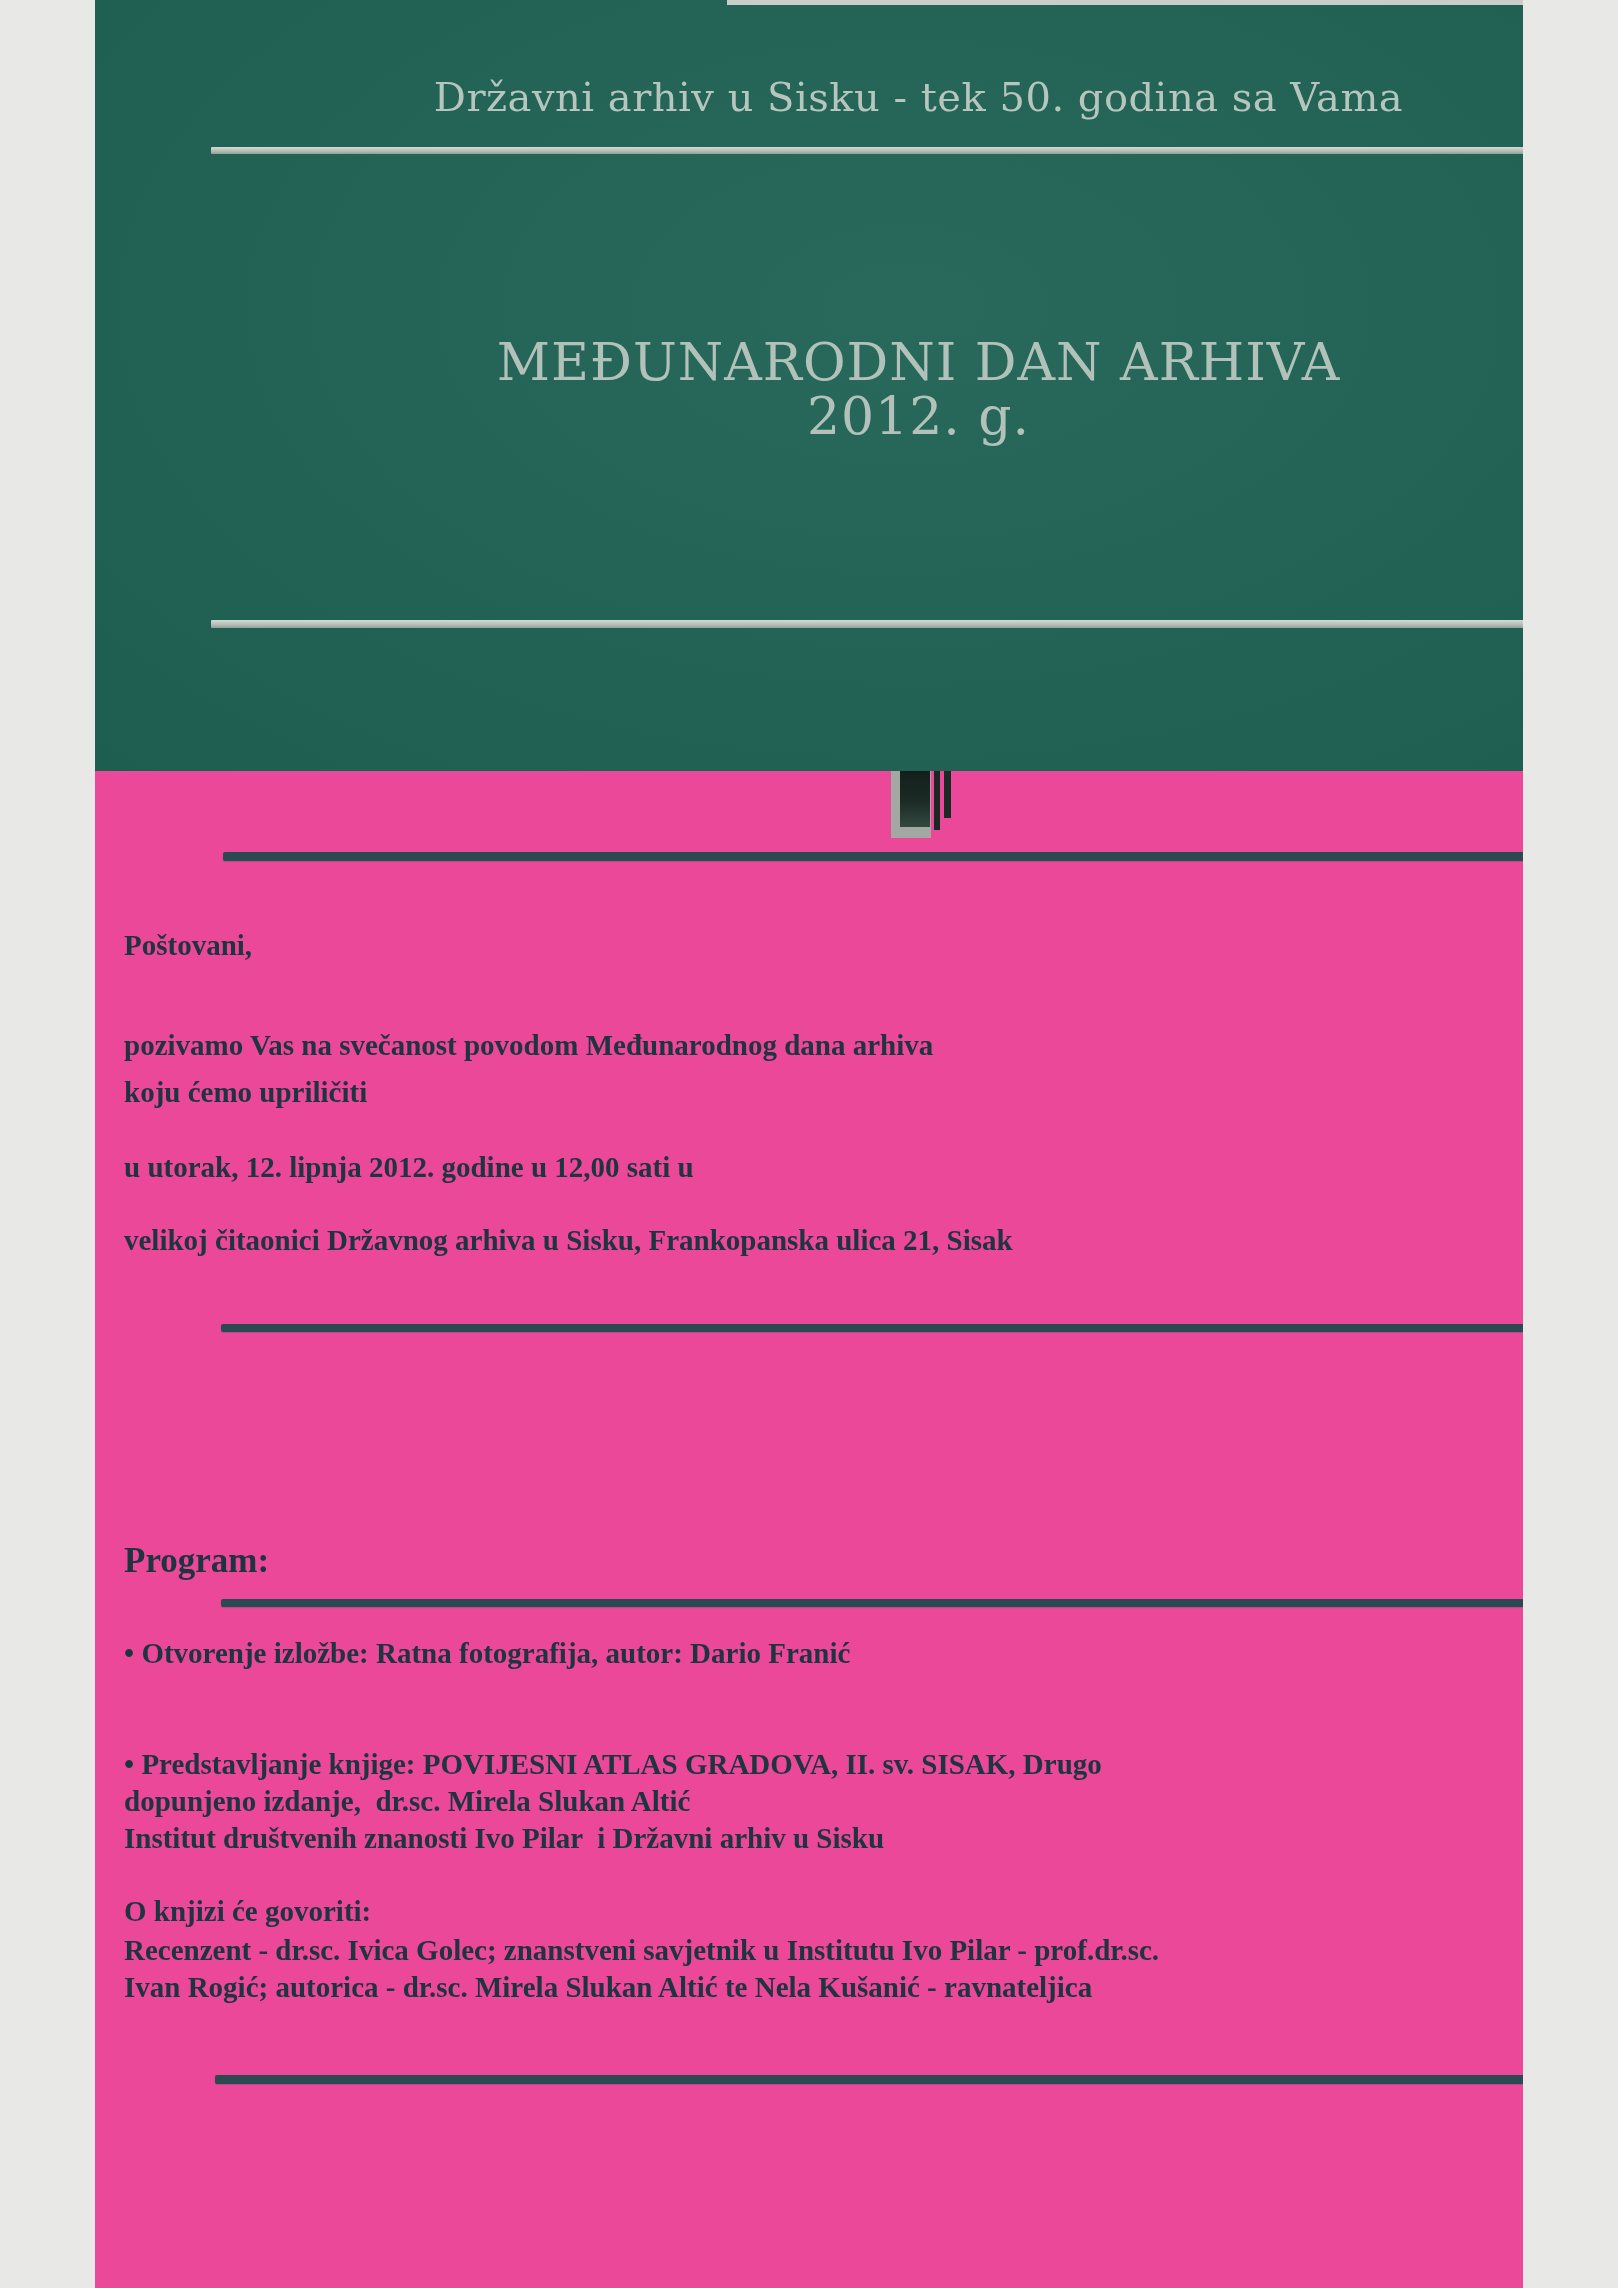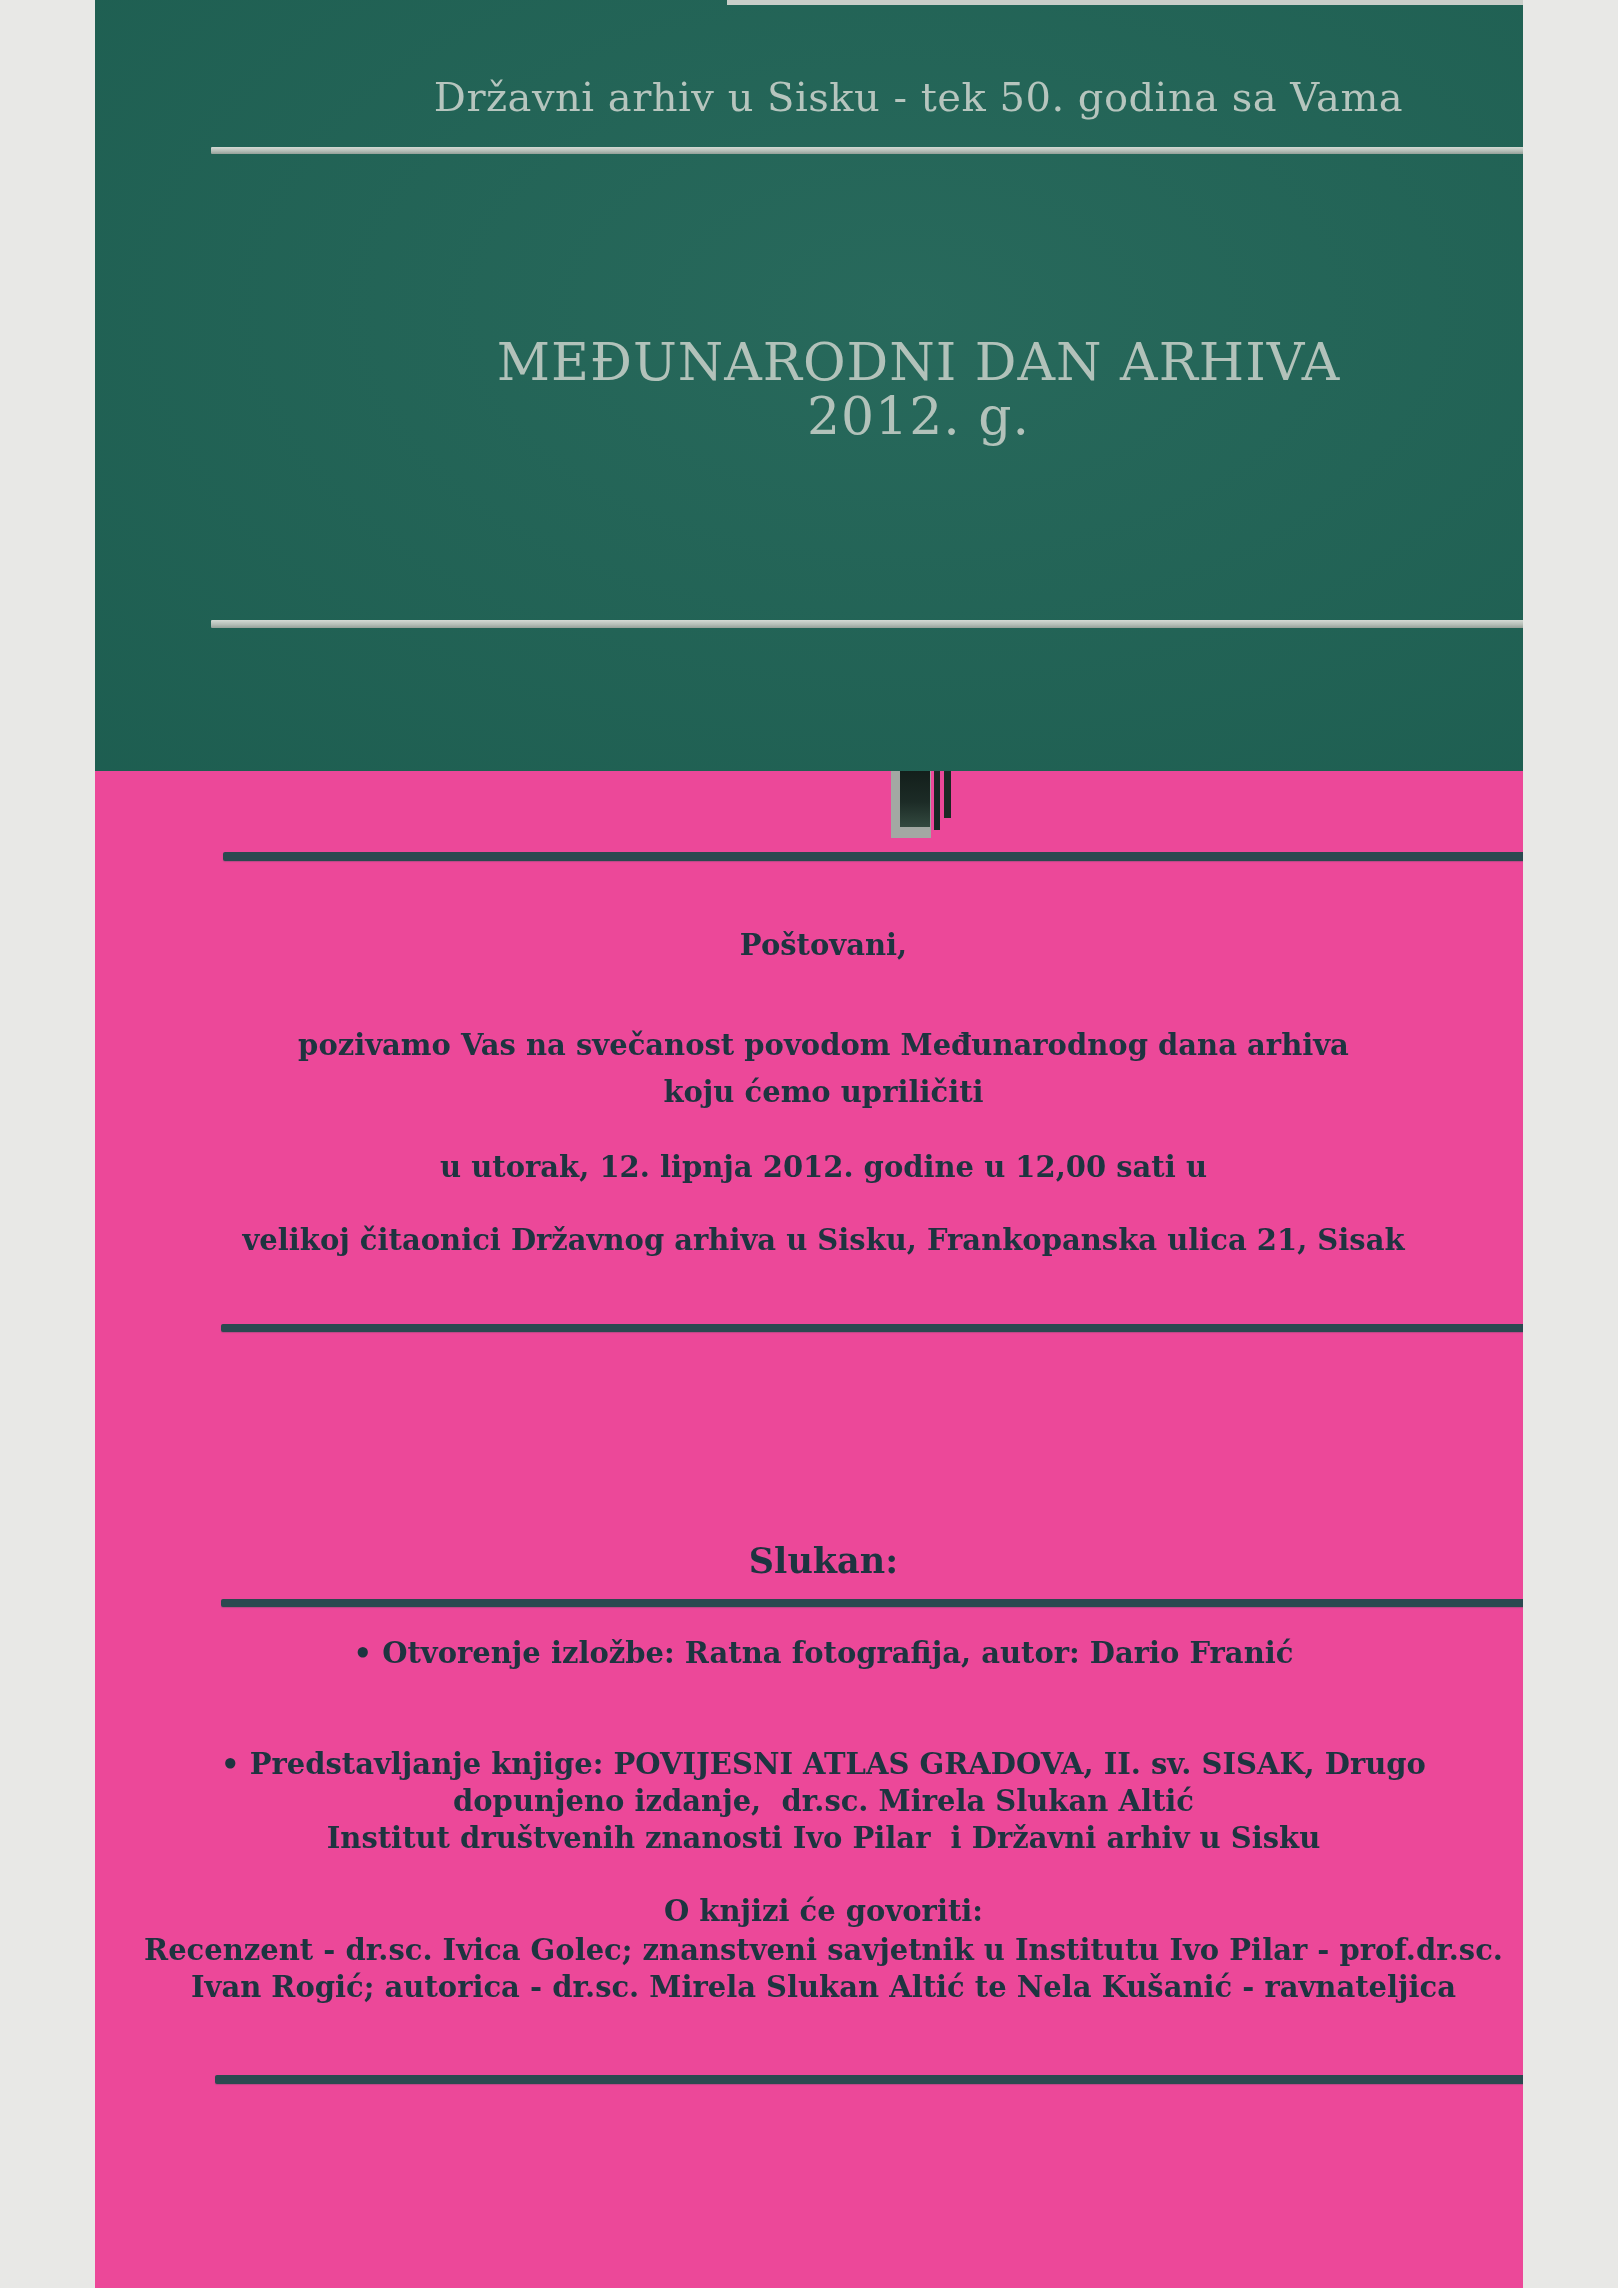--- a/index.html
+++ b/index.html
@@ -119,26 +119,26 @@
   }
   .dark-rule.r1 { left: 128px; top: 852px;  width: 1393px; height: 8.8px; }
   .dark-rule.r2 { left: 126px; top: 1324px; width: 1393px; height: 7.8px; }
   .dark-rule.r3 { left: 126px; top: 1599px; width: 1393px; height: 7.8px; }
   .dark-rule.r4 { left: 120px; top: 2075px; width: 1395px; height: 8.8px; }
 
   
   .line {
     position: absolute;
     left: 29px; right: 0;
-    text-align: center;
     font-size: 29px;
     line-height: 39px;
     font-weight: 600;
     color: #1e3440;
     white-space: pre-wrap;
+    font-family: Liberation Serif, serif;
   }
   .salutation { top: 926px; }
   .inv-1 { top: 1000px; margin-top: 26px; }
   .inv-2 { top: 1073px; }
   .inv-3 { top: 1148px; }
   .inv-4 { top: 1221px; }
 
   .program-heading {
     top: 1539px;
     font-size: 35px;
@@ -187,21 +187,21 @@
   <div class="dark-rule r2"></div>
   <div class="dark-rule r3"></div>
   <div class="dark-rule r4"></div>
 
   <div class="line salutation">Poštovani,</div>
   <div class="line inv-1">pozivamo Vas na svečanost povodom Međunarodnog dana arhiva</div>
   <div class="line inv-2">koju ćemo upriličiti</div>
   <div class="line inv-3">u utorak, 12. lipnja 2012. godine u 12,00 sati u</div>
   <div class="line inv-4">velikoj čitaonici Državnog arhiva u Sisku, Frankopanska ulica 21, Sisak</div>
 
-  <div class="line program-heading">Slukan:</div>
+  <div class="line program-heading">Program:</div>
 
   <div class="line item-1">• Otvorenje izložbe: Ratna fotografija, autor: Dario Franić</div>
   <div class="line item-2a">• Predstavljanje knjige: POVIJESNI ATLAS GRADOVA, II. sv. SISAK, Drugo</div>
   <div class="line item-2b">dopunjeno izdanje,  dr.sc. Mirela Slukan Altić</div>
   <div class="line item-2c">Institut društvenih znanosti Ivo Pilar  i Državni arhiv u Sisku</div>
 
   <div class="line speakers-heading">O knjizi će govoriti:</div>
   <div class="line speakers-1">Recenzent - dr.sc. Ivica Golec; znanstveni savjetnik u Institutu Ivo Pilar - prof.dr.sc.</div>
   <div class="line speakers-2">Ivan Rogić; autorica - dr.sc. Mirela Slukan Altić te Nela Kušanić - ravnateljica</div>
 

